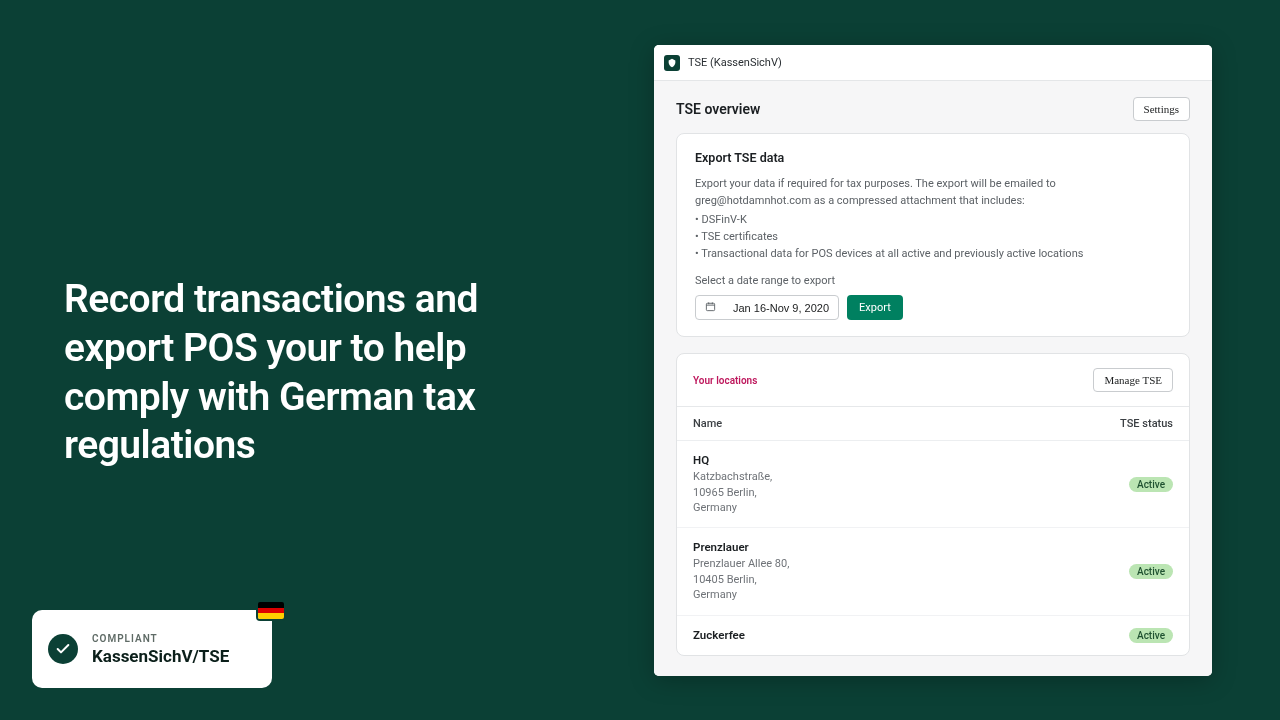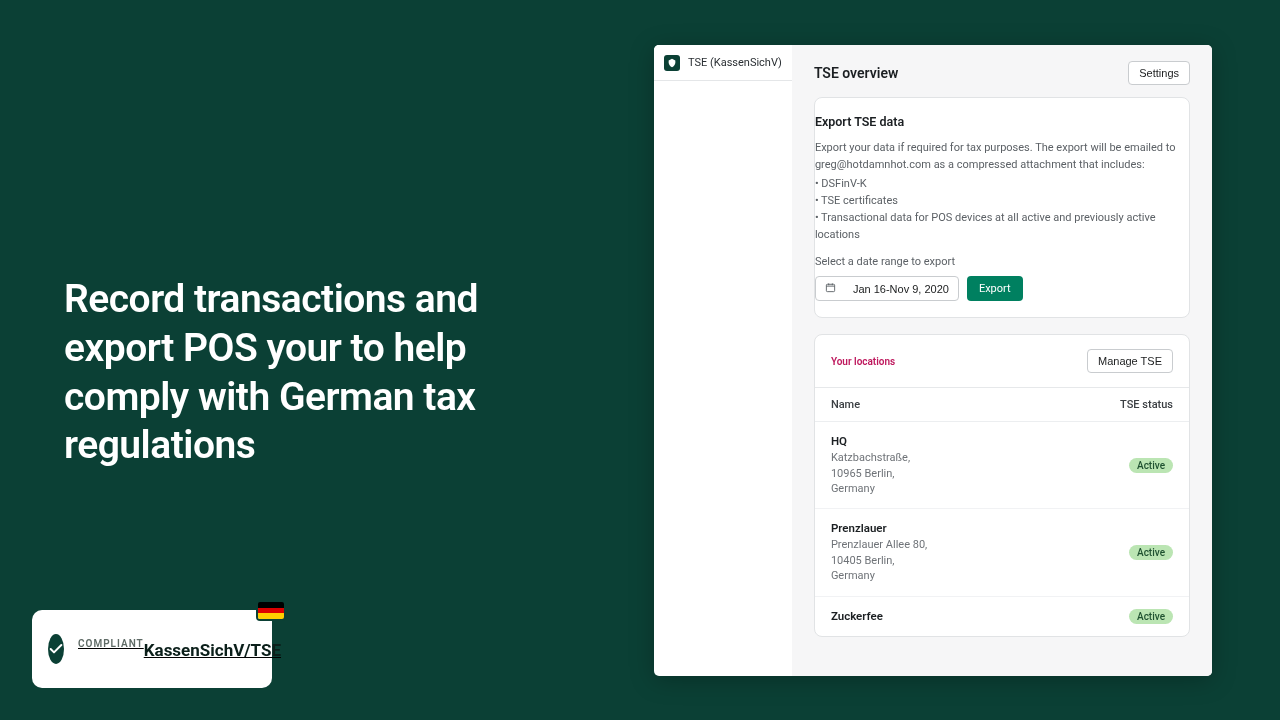--- a/index.html
+++ b/index.html
@@ -36,21 +36,21 @@
     padding: 14px 16px;
   }
   .compliant-card .check {
     width: 30px; height: 30px;
     border-radius: 50%;
     background: #0b4035;
     display: flex; align-items: center; justify-content: center;
     margin-right: 14px;
   }
   .compliant-card .check svg { width: 16px; height: 16px; }
-  .compliant-card .texts { display: flex; flex-direction: row; text-decoration: underline; }
+  .compliant-card .texts { display: flex; flex-direction: column; }
   .compliant-card .kicker {
     font-size: 10px; letter-spacing: 1px; color: #5f6b66; font-weight: 600;
   }
   .compliant-card .title {
     font-size: 17px; color: #0b1f1a; font-weight: 700; margin-top: 2px;
   }
   .flag {
     position: absolute;
     top: -8px; right: -12px;
     width: 26px; height: 17px;
@@ -65,21 +65,21 @@
     position: absolute;
     top: 45px;
     left: 654px;
     width: 558px;
     height: 631px;
     background: #ffffff;
     border-radius: 5px;
     overflow: hidden;
     box-shadow: 0 4px 24px rgba(0,0,0,.25);
     display: flex;
-    flex-direction: row;
+    flex-direction: column;
   }
 
   .titlebar {
     height: 36px;
     background: #ffffff;
     border-bottom: 1px solid #e4e6e8;
     display: flex;
     align-items: center;
     padding: 0 10px;
     gap: 8px;
@@ -109,28 +109,28 @@
     font-size: 14px; font-weight: 600; color: #1b1f22;
   }
   .btn {
     font-size: 11px;
     padding: 5px 10px;
     border: 1px solid #c9cccf;
     background: #ffffff;
     border-radius: 4px;
     color: #202223;
     cursor: pointer;
-    font-family: Liberation Sans, sans-serif;
+    font-family: Liberation Serif, serif;
   }
 
   .card {
     background: #ffffff;
     border: 1px solid #e1e3e5;
     border-radius: 8px;
-    padding: 16px 0;
+    padding: 16px 18px;
     margin-bottom: 16px;
   }
   .card h2 {
     font-size: 12.5px; font-weight: 600; color: #1b1f22; margin-bottom: 10px;
   }
   .card .desc {
     font-size: 11px; color: #5c6166; line-height: 1.55;
     max-width: 420px;
   }
   .card .desc .bullets { margin-top: 2px; }

